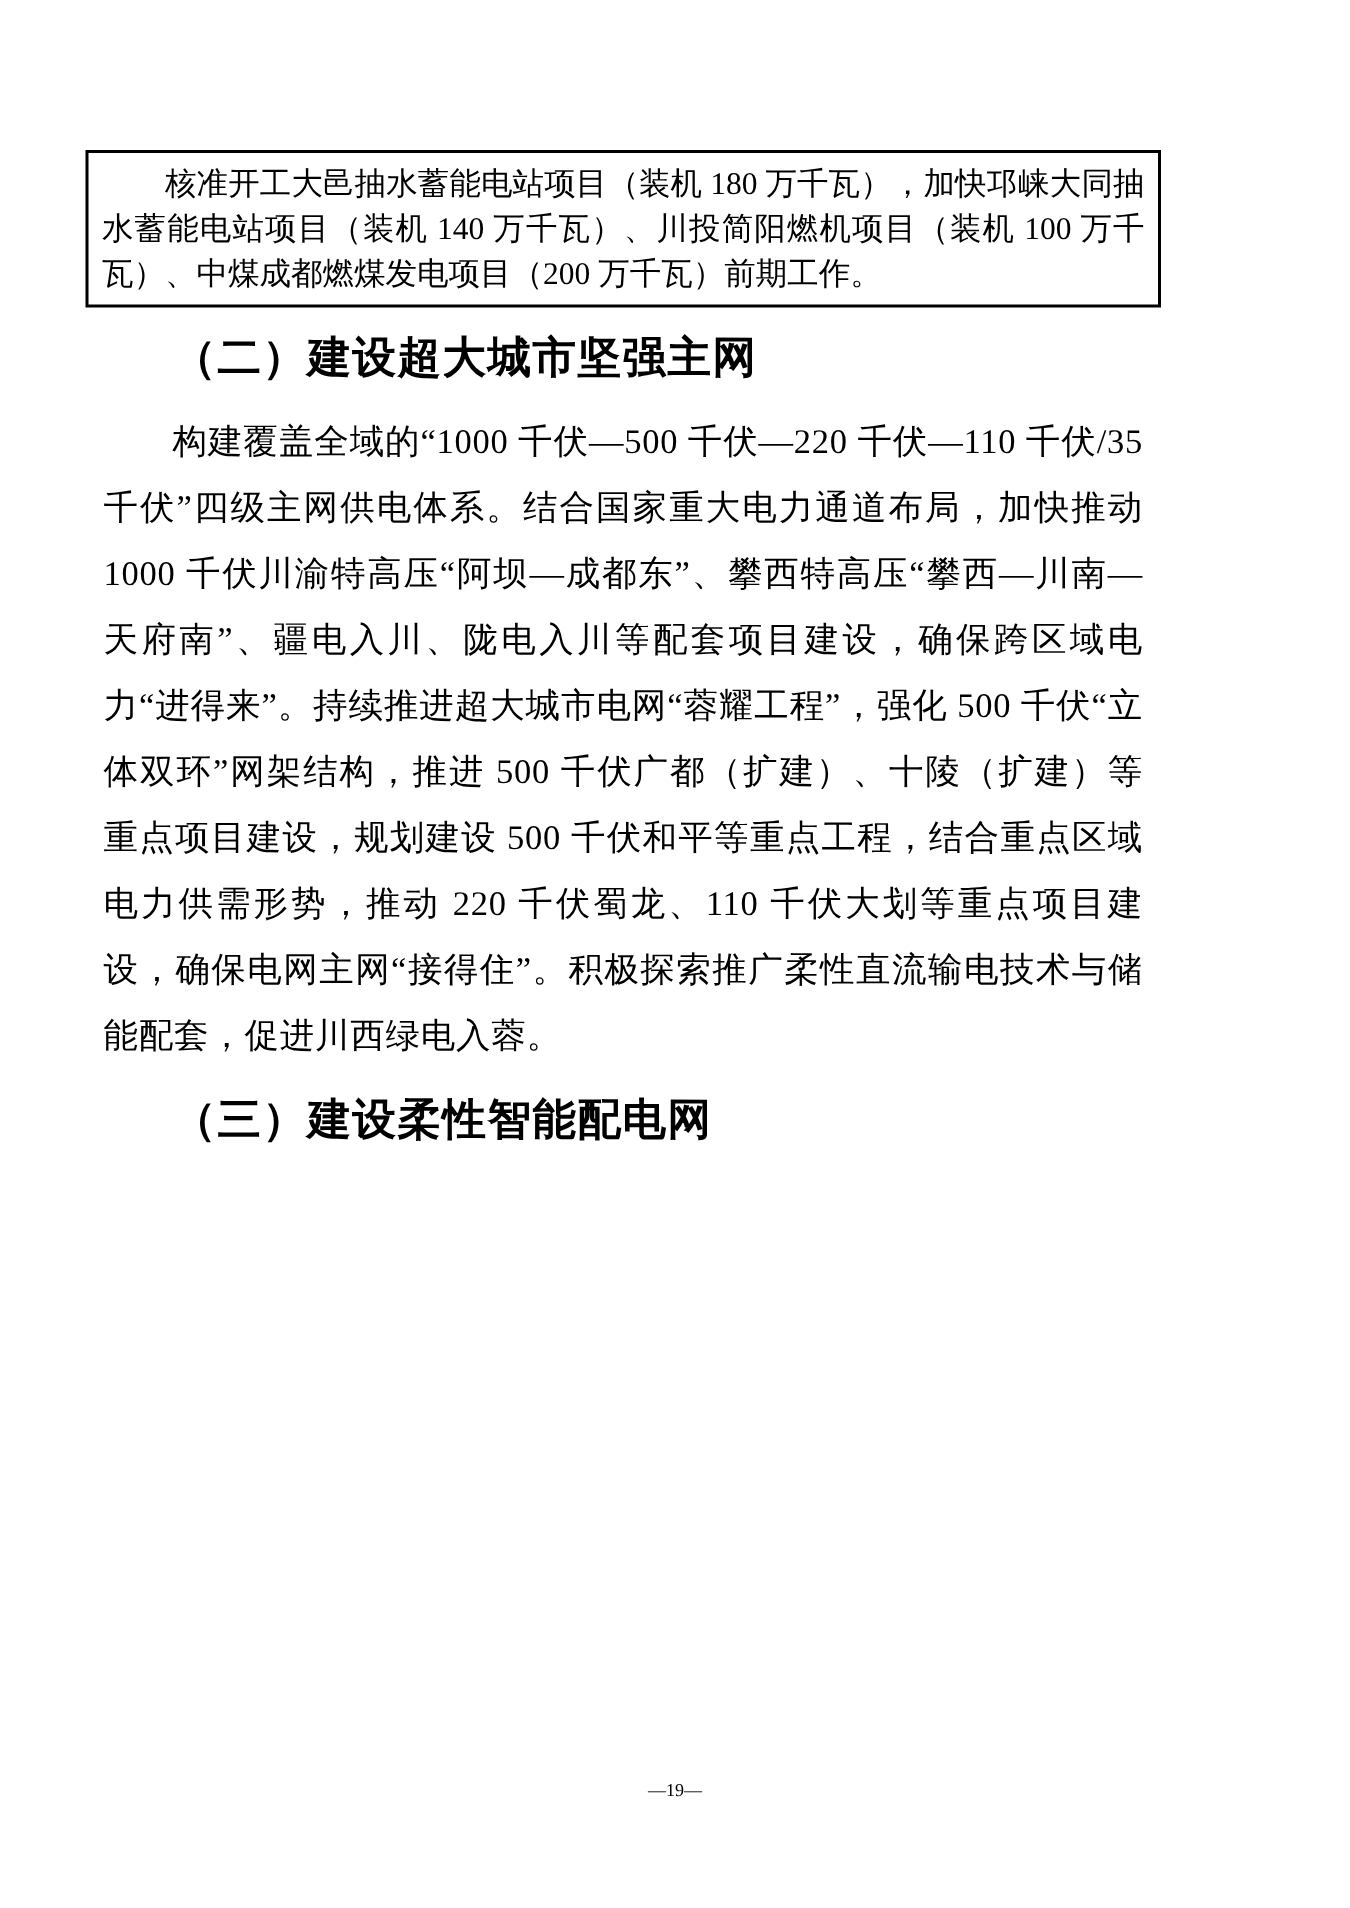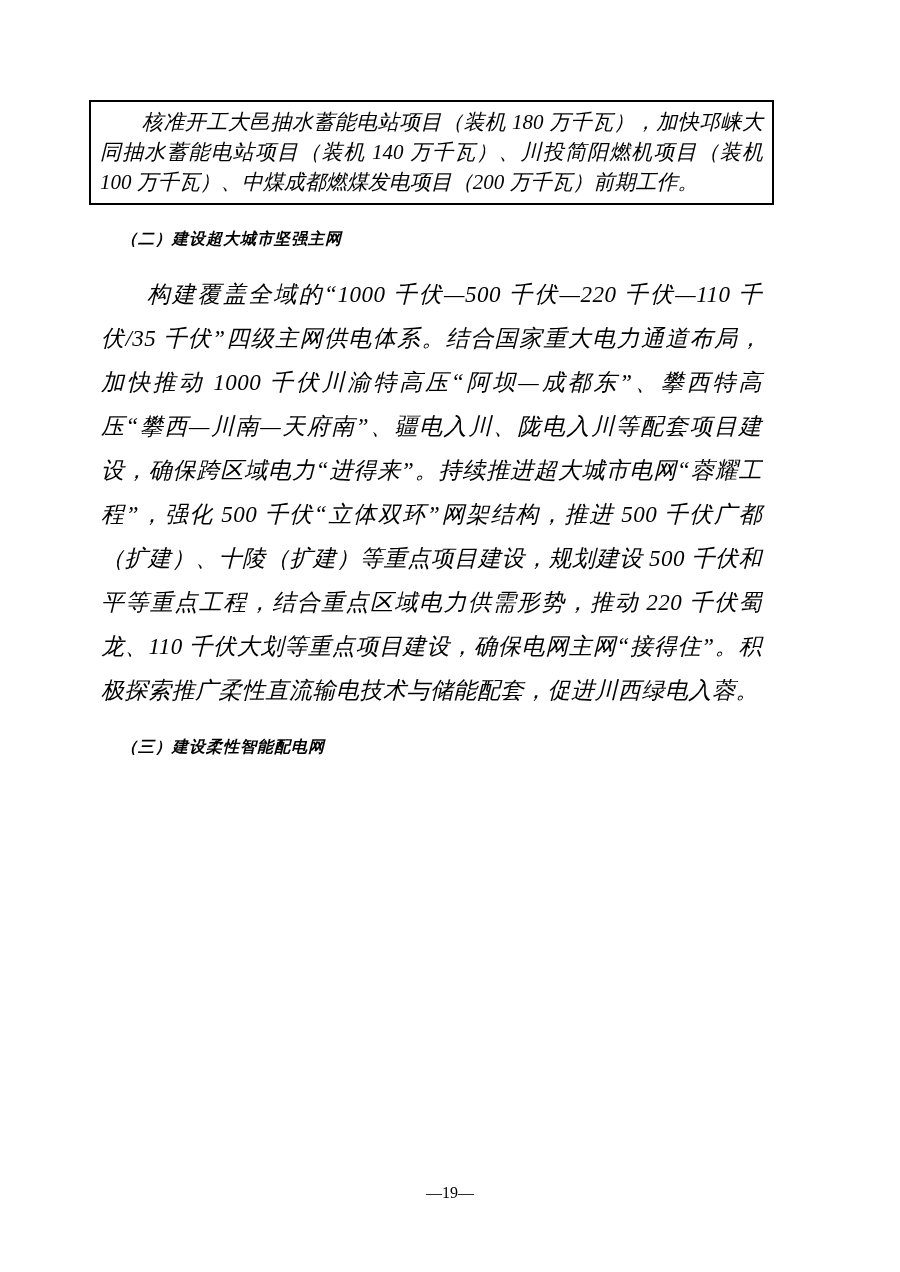--- a/index.html
+++ b/index.html
@@ -11,59 +11,58 @@
     position: relative;
     width: 900px;
     height: 1272px;
     background: #ffffff;
     color: #000000;
     font-family: "Liberation Serif", serif;
     overflow: hidden;
   }
   .content {
     box-sizing: border-box;
-    padding: 100px 126px 0 89px;
-    font-style: italic;
+    padding: 100px 126px 0 57px;
   }
   .boxed {
     box-sizing: border-box;
     border: 2px solid #000000;
     padding: 5px 9px 6px 9px;
     font-size: 21px;
     line-height: 30px;
     text-align: justify;
   }
   .boxed p {
     margin: 0;
     text-indent: 2em;
   }
   .section-heading {
     margin: 12px 0 0 0;
-    font-size: 16px;
+    font-size: 29px;
     line-height: 44px;
     font-weight: bold;
     text-indent: 2em;
     font-family: "Liberation Sans", sans-serif;
     letter-spacing: 1px;
   }
   .body-para {
     margin: 12px;
     font-size: 23px;
     line-height: 44px;
     text-indent: 2em;
     text-align: justify;
     letter-spacing: 0.5px;
   }
   .page-number {
     position: absolute;
     left: 0;
     top: 1180px;
     width: 100%;
     text-align: center;
-    font-size: 16px;
+    font-size: 12px;
     line-height: 26px;
   }
 </style>
 </head>
 <body>
 
 <div class="page">
   <div class="content">
 
     <div class="boxed">

